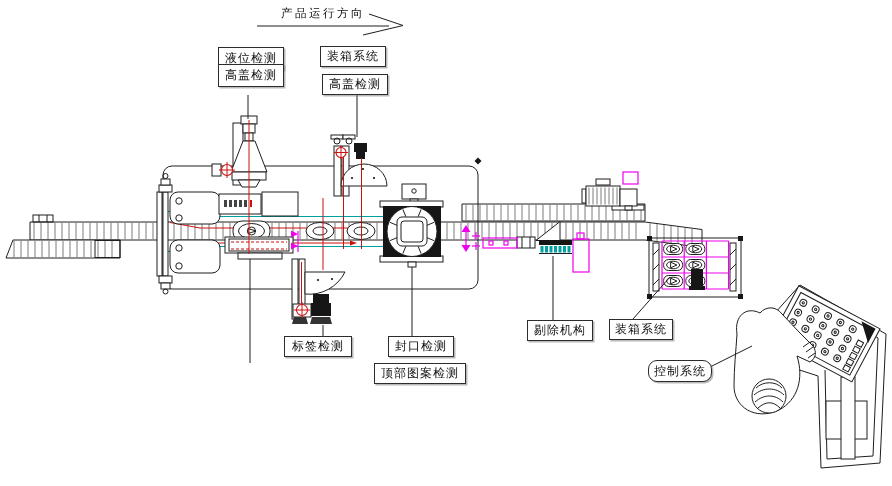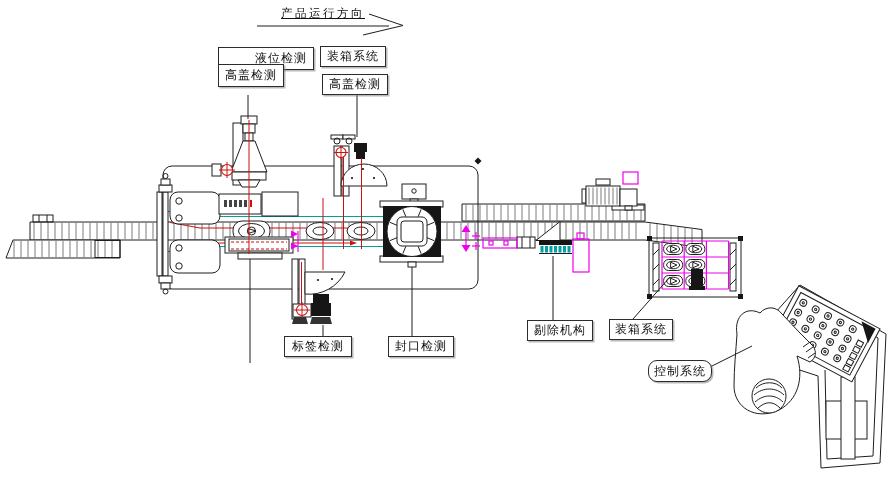--- a/index.html
+++ b/index.html
@@ -3,21 +3,21 @@
 <meta charset="utf-8">
 <style>
   :root{ --c-red:#cc1111; --c-cyan:#00a0a0; --c-mag:#ee00ee; }
   html,body{margin:0;padding:0;background:#fff;}
   .stage{position:relative;width:892px;height:486px;background:#fff;overflow:hidden;
          font-family:"Liberation Serif",serif;color:#111;}
   .art{position:absolute;left:0;top:0;}
   .lbl{position:absolute;display:flex;align-items:center;justify-content:center;
        border:1px solid #2c2c2c;background:#fff;box-shadow:1.5px 1.5px 0 rgba(130,130,130,.55);
        font-size:12px;letter-spacing:1px;white-space:nowrap;}
-  .dir{position:absolute;font-size:11.5px;letter-spacing:2.5px;white-space:nowrap;text-decoration:underline;}
+  .dir{position:absolute;font-size:11.5px;letter-spacing:2.5px;white-space:nowrap;}
   
   .k{stroke:#1f1f1f;fill:none;stroke-width:1;}
   .kf{fill:#161616;stroke:none;}
   .wf{fill:#fff;stroke:#1f1f1f;stroke-width:1;}
   .sl{stroke:#6e6e6e;stroke-width:.9;fill:none;}
   .rd{stroke:var(--c-red);fill:none;stroke-width:1;}
   .rdw{stroke:var(--c-red);fill:#fff;stroke-width:1.1;}
   .rdf{fill:var(--c-red);stroke:none;}
   .cy{stroke:var(--c-cyan);fill:none;stroke-width:1.1;}
   .cyf{fill:var(--c-cyan);stroke:none;}
@@ -530,22 +530,23 @@
     <line class="k" x1="323" y1="325" x2="323" y2="336"></line>
     <line class="k" x1="412" y1="267" x2="412" y2="336"></line>
     <line class="k" x1="553" y1="256" x2="553" y2="320"></line>
     <line class="k" x1="633" y1="319" x2="670" y2="277"></line>
     <line class="k" x1="710" y1="367" x2="752" y2="346"></line>
   </g>
 </svg>
 
 <div class="dir" style="left:281px;top:6px;">产品运行方向</div>
 
-<div class="lbl" style="left:218px;top:47px;width:64px;height:21px;padding-left:30px;">液位检测</div>
+<div class="lbl" style="left:218px;top:47px;width:64px;height:21px;">液位检测</div>
 <div class="lbl" style="left:218px;top:64px;width:64px;height:21px;text-align:center;">高盖检测</div>
 <div class="lbl" style="left:320px;top:46px;width:64px;height:19px;">装箱系统</div>
 <div class="lbl" style="left:322px;top:74px;width:64px;height:19px;">高盖检测</div>
 <div class="lbl" style="left:284px;top:336px;width:66px;height:19px;">标签检测</div>
 <div class="lbl" style="left:388px;top:336px;width:64px;height:19px;">封口检测</div>
+<div class="lbl" style="left:374px;top:363px;width:90px;height:19px;">顶部图案检测</div>
 <div class="lbl" style="left:527px;top:320px;width:64px;height:19px;text-align:center;">剔除机构</div>
 <div class="lbl" style="left:609px;top:319px;width:62px;height:19px;font-family:Liberation Mono, monospace;">装箱系统</div>
 <div class="lbl" style="left:648px;top:360px;width:62px;height:20px;border-radius:9px;">控制系统</div>
 </div>
 
 </body></html>

